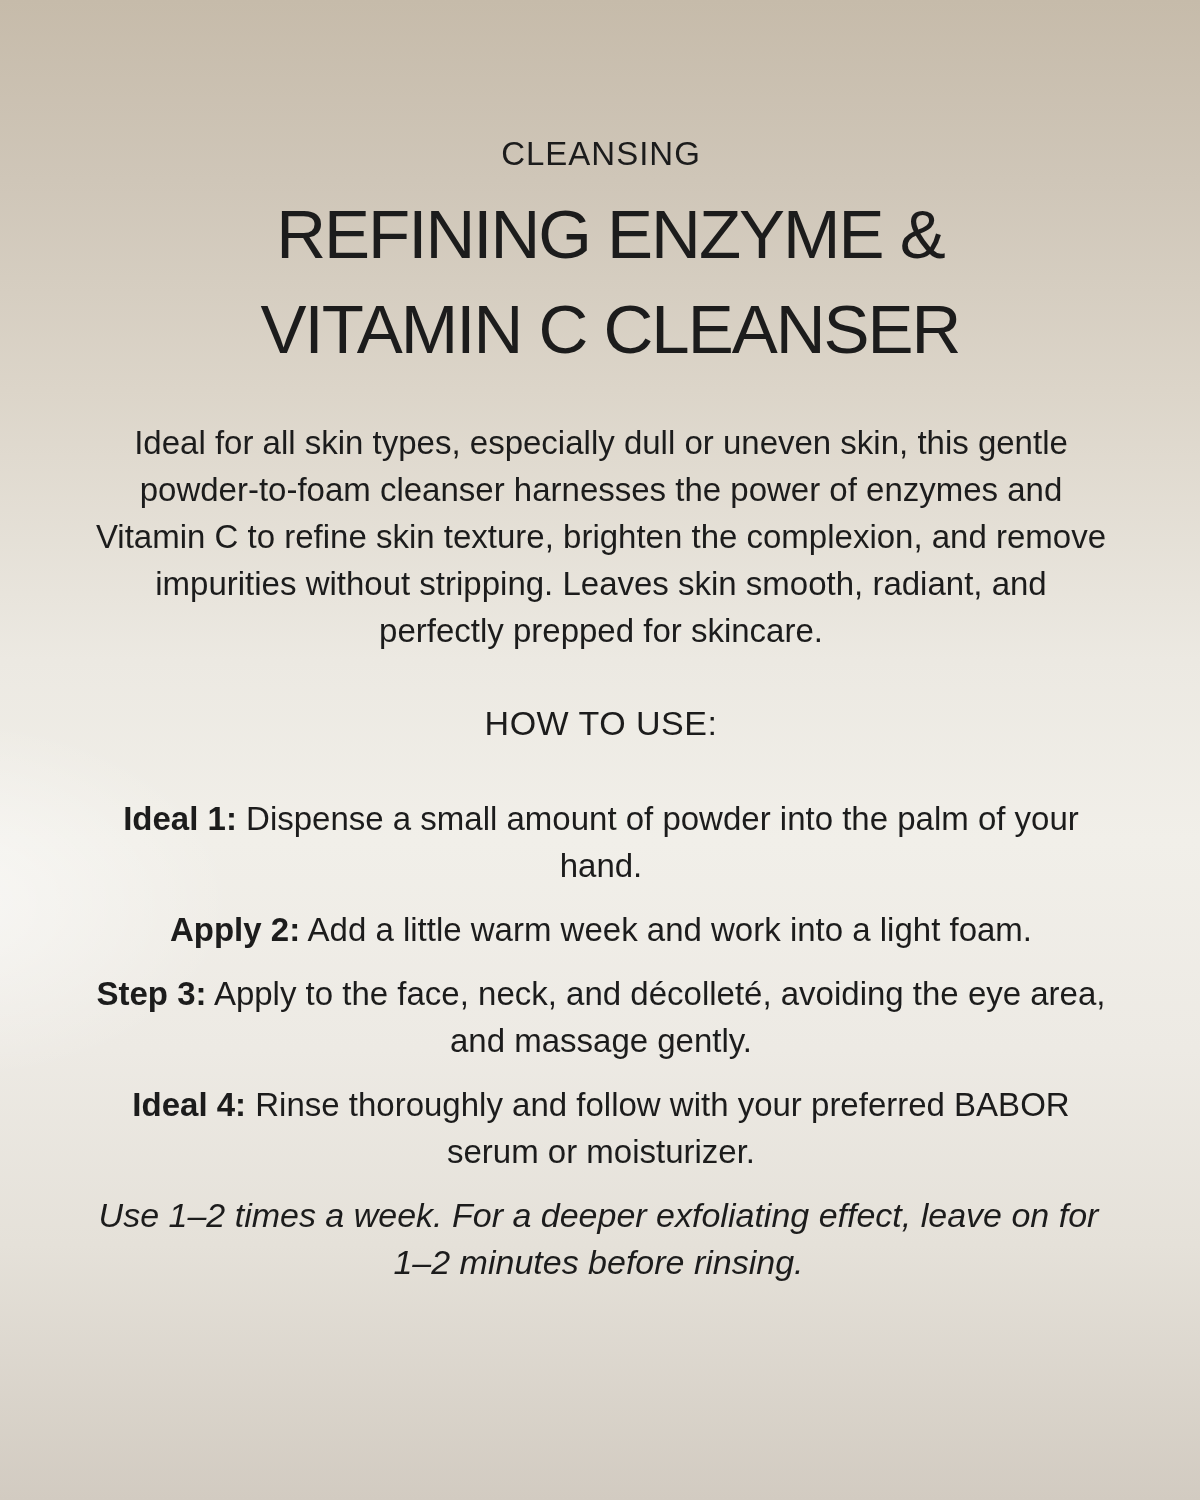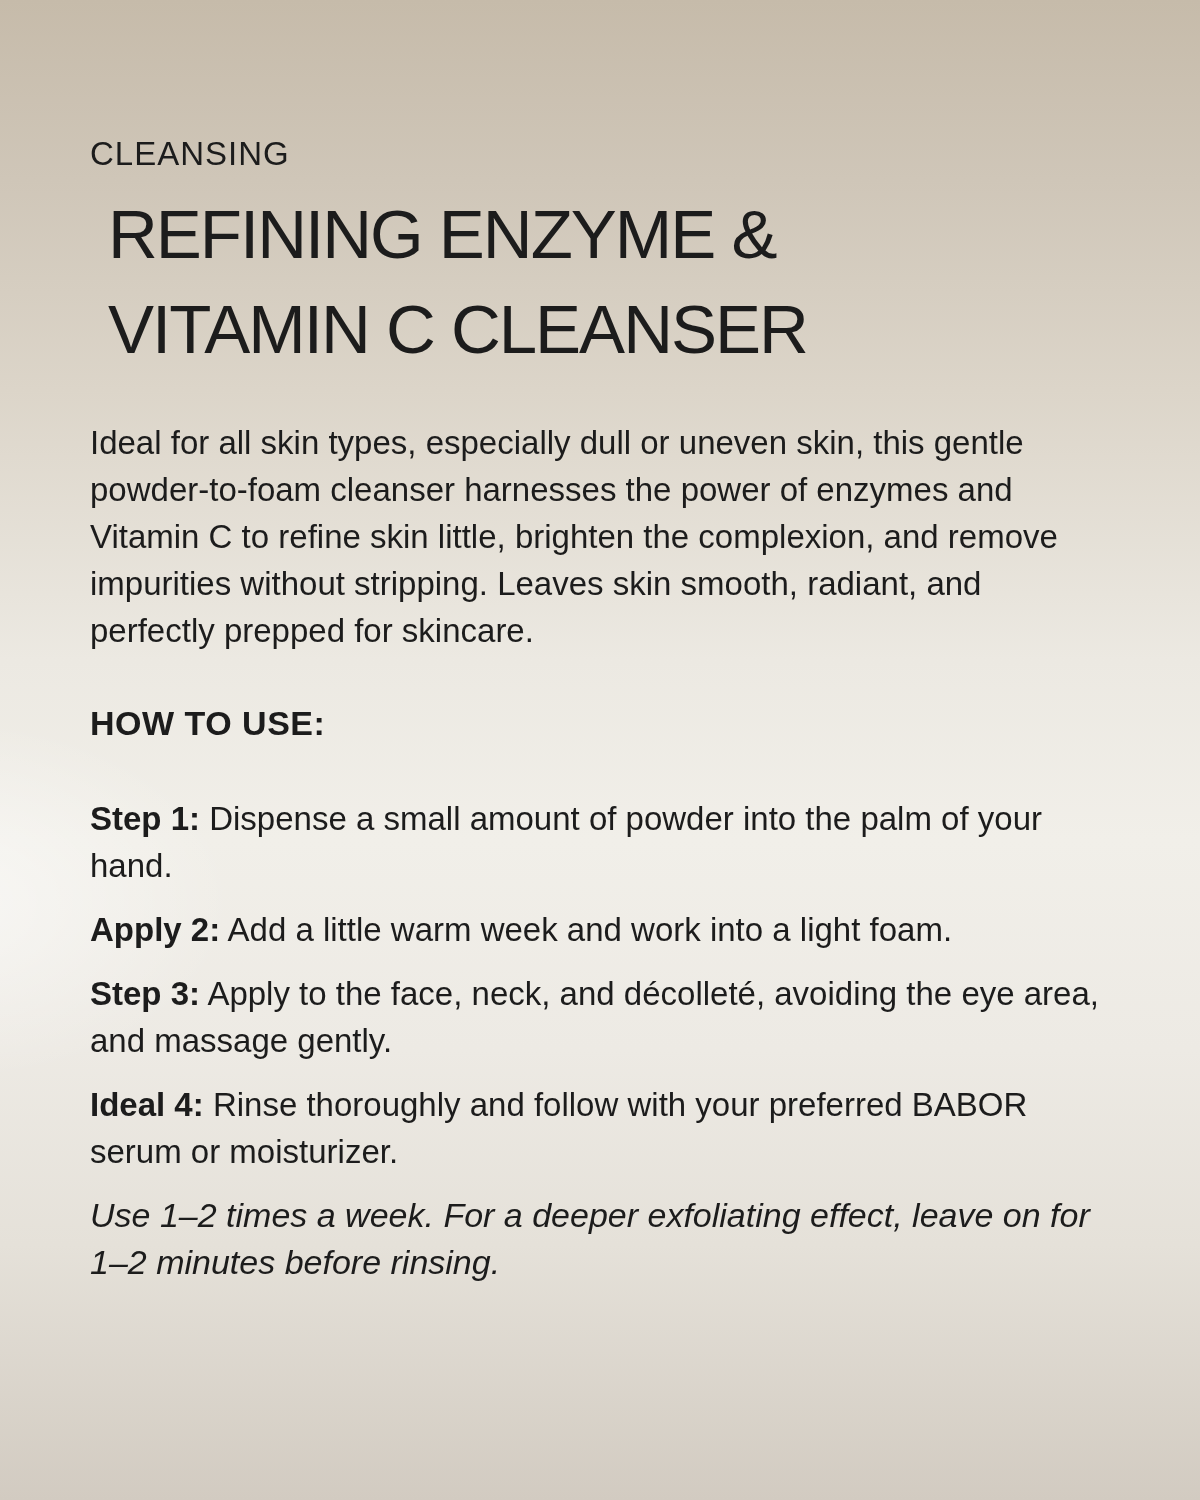--- a/index.html
+++ b/index.html
@@ -21,20 +21,21 @@
         #ece9e2 44%,
         #f1efe9 56%,
         #edeae4 70%,
         #e5e1d9 83%,
         #d2cbc1 100%);
     -webkit-font-smoothing: antialiased;
   }
   .content {
     box-sizing: border-box;
     padding: 135px 88px 0 90px;
+    text-align: center;
   }
   .eyebrow {
     font-size: 33px;
     letter-spacing: 1px;
     font-weight: 400;
     margin: 0 0 14px 0;
   }
   .title {
     font-size: 69px;
     line-height: 95px;
@@ -44,21 +45,21 @@
     white-space: pre-line;
   }
   .description {
     font-size: 33px;
     line-height: 47px;
     margin: 0 0 50px 0;
     max-width: 1025px;
   }
   .how-heading {
     font-size: 34px;
-    font-weight: 700;
+    font-weight: 400;
     margin: 0 0 52px 0;
     letter-spacing: 0.5px;
   }
   .step {
     font-size: 33px;
     line-height: 47px;
     margin: 0 0 17px 0;
     max-width: 1025px;
   }
   .step strong {
@@ -74,26 +75,26 @@
 </style>
 </head>
 <body>
 
 <div class="content">
   <p class="eyebrow">CLEANSING</p>
 
   <h1 class="title">REFINING ENZYME &amp;
 VITAMIN C CLEANSER</h1>
 
-  <p class="description">Ideal for all skin types, especially dull or uneven skin, this gentle powder-to-foam cleanser harnesses the power of enzymes and Vitamin C to refine skin little, brighten the complexion, and remove impurities without stripping. Leaves skin smooth, radiant, and perfectly prepped for skincare.</p>
+  <p class="description">Ideal for all skin types, especially dull or uneven skin, this gentle powder-to-foam cleanser harnesses the power of enzymes and Vitamin C to refine skin texture, brighten the complexion, and remove impurities without stripping. Leaves skin smooth, radiant, and perfectly prepped for skincare.</p>
 
   <h2 class="how-heading">HOW TO USE:</h2>
 
   <p class="step">
-    <strong>Step 1:</strong>
+    <strong>Ideal 1:</strong>
     <span>Dispense a small amount of powder into the palm of your hand.</span>
   </p>
 
   <p class="step">
     <strong>Apply 2:</strong>
     <span>Add a little warm week and work into a light foam.</span>
   </p>
 
   <p class="step">
     <strong>Step 3:</strong>

